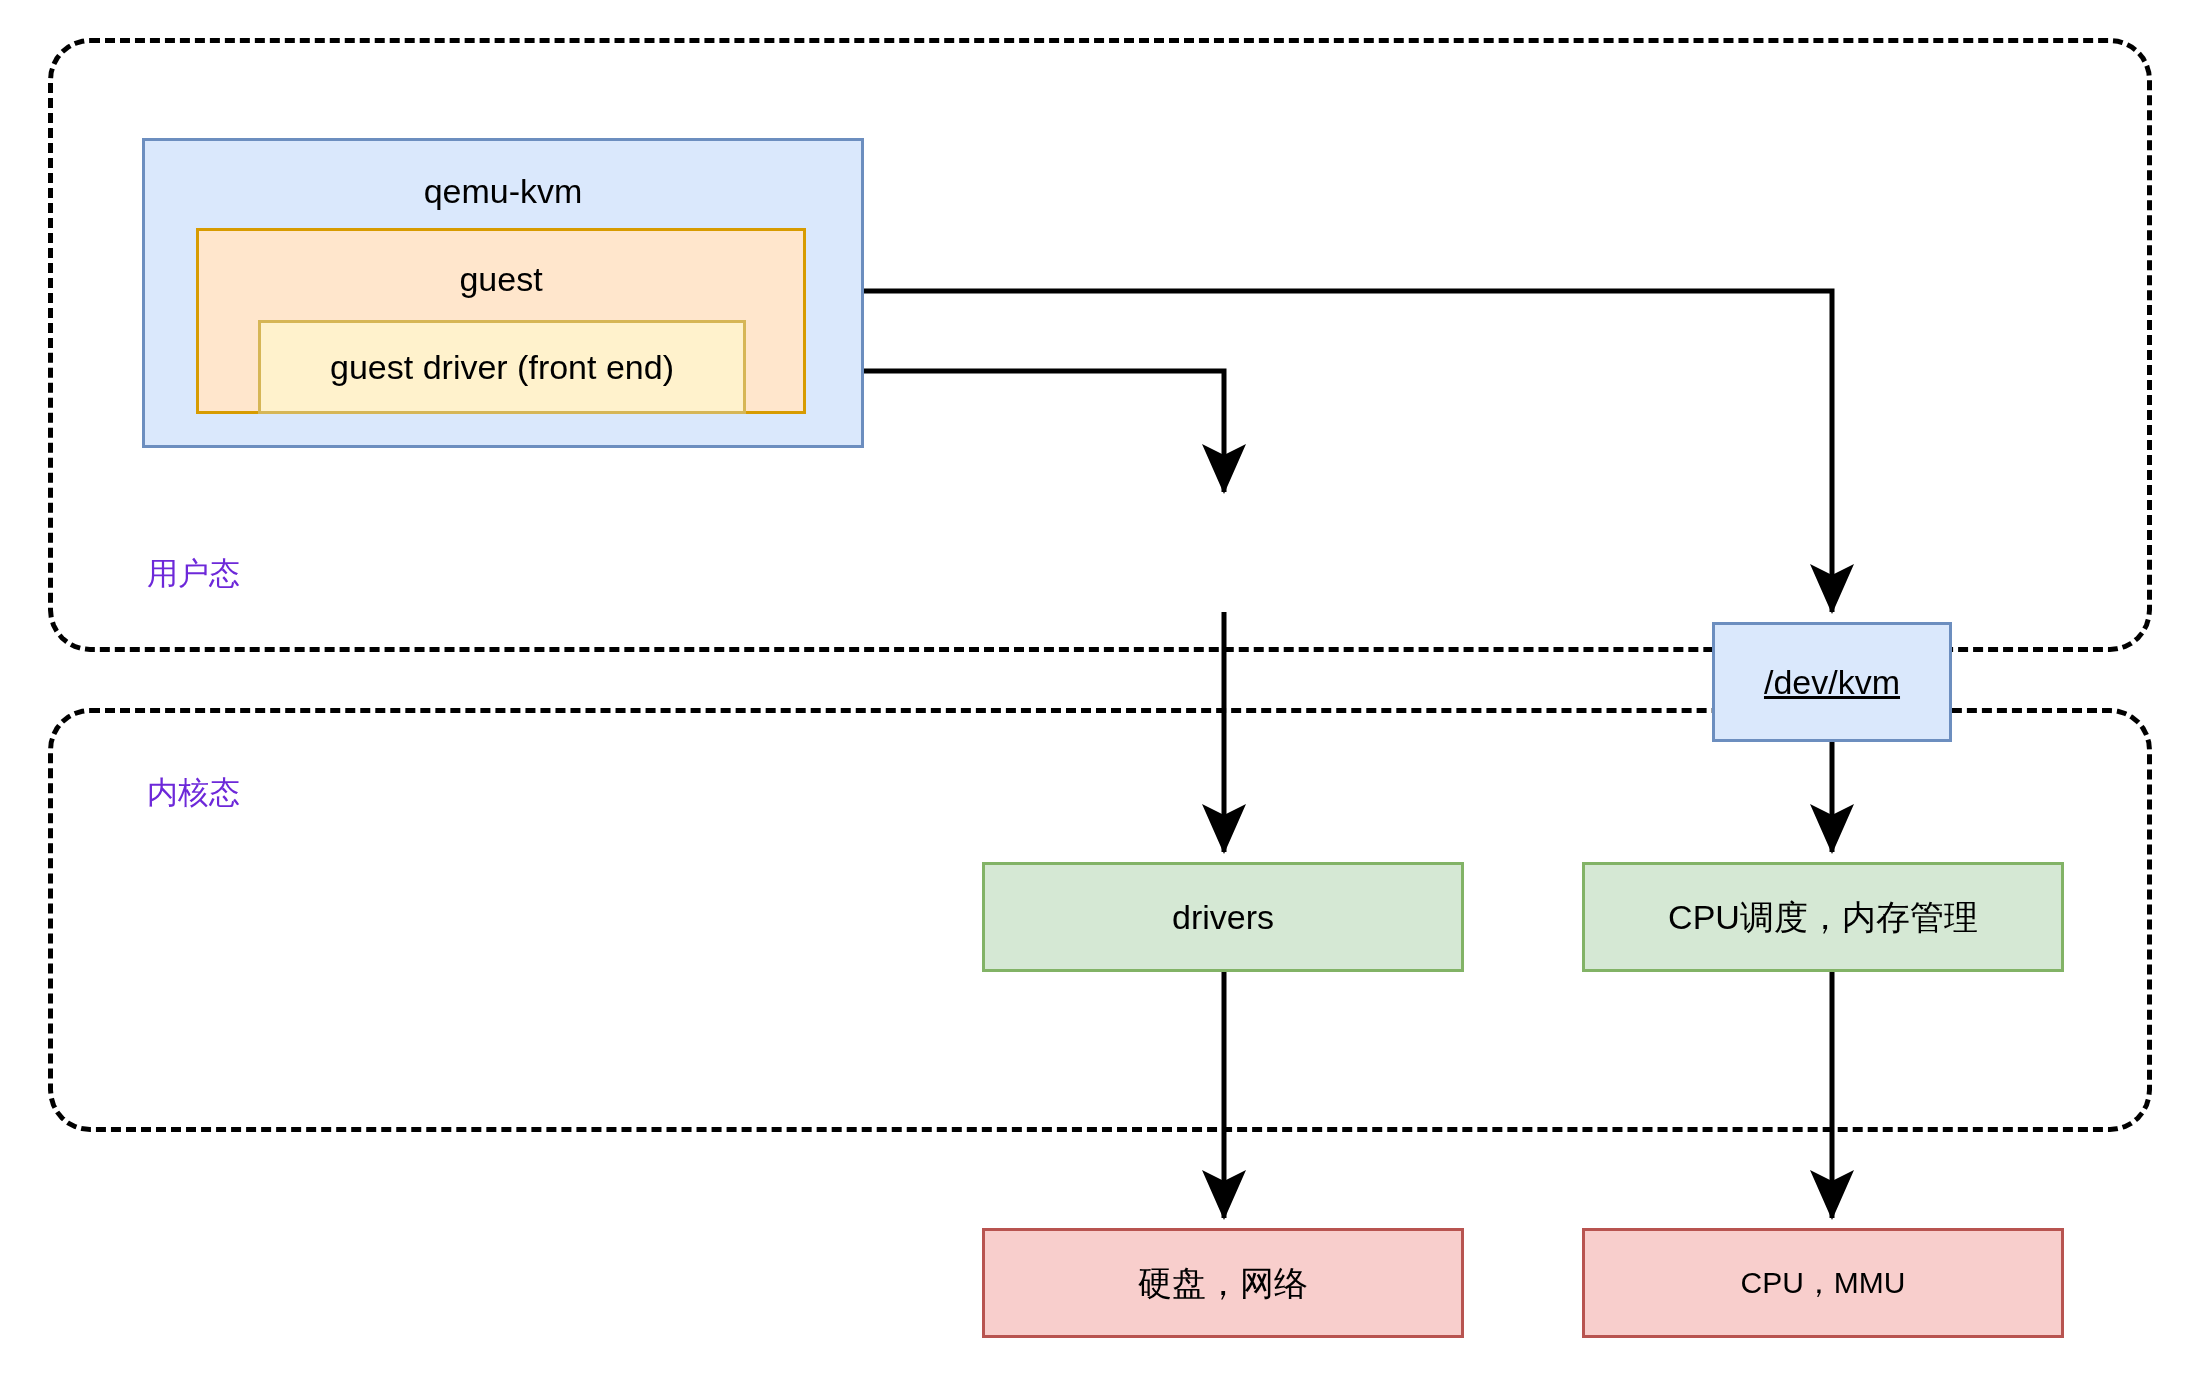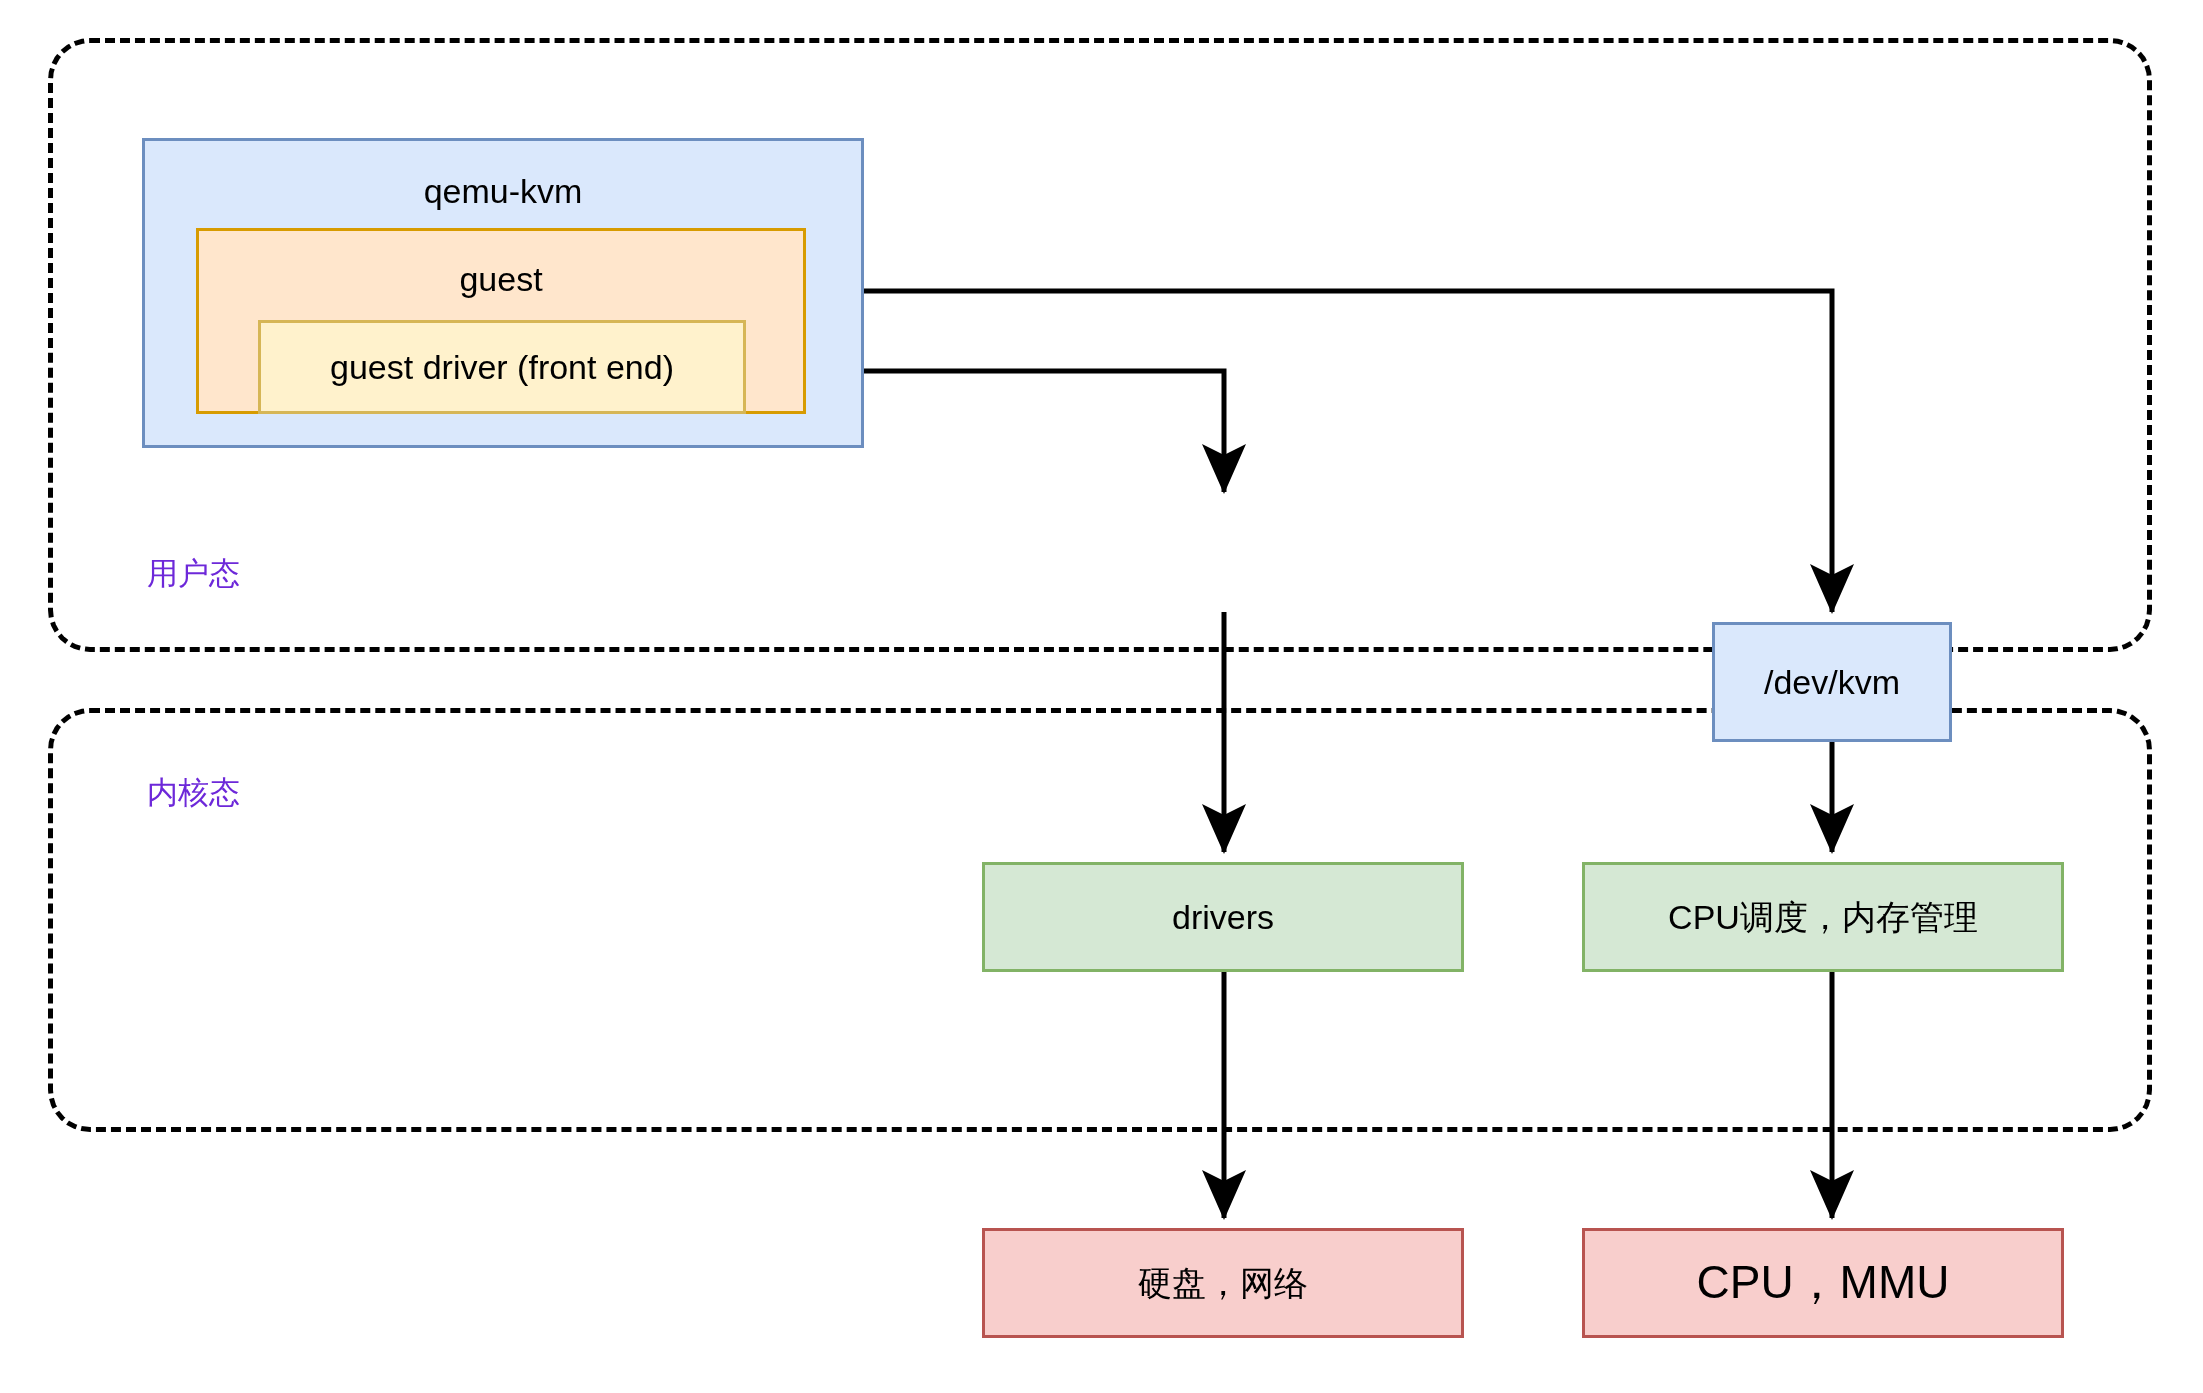--- a/index.html
+++ b/index.html
@@ -90,20 +90,21 @@
     left: 982px; top: 502px; width: 482px; height: 110px;
     background: #dae8fc;
     border: 3px solid #6c8ebf;
     font-size: 34px;
   }
   #box-dev-kvm {
     left: 1712px; top: 622px; width: 240px; height: 120px;
     background: #dae8fc;
     border: 3px solid #6c8ebf;
     font-size: 34px;
+    text-decoration: underline;
   }
 
   
   #box-drivers {
     left: 982px; top: 862px; width: 482px; height: 110px;
     background: #d5e8d4;
     border: 3px solid #82b366;
     font-size: 34px;
   }
   #box-cpu-sched {
@@ -117,21 +118,21 @@
   #box-disk-net {
     left: 982px; top: 1228px; width: 482px; height: 110px;
     background: #f8cecc;
     border: 3px solid #b85450;
     font-size: 34px;
   }
   #box-cpu-mmu {
     left: 1582px; top: 1228px; width: 482px; height: 110px;
     background: #f8cecc;
     border: 3px solid #b85450;
-    font-size: 46px;
+    font-size: 30px;
   }
 </style>
 </head>
 <body>
 
 <div id="canvas">
 
   <div class="zone" id="zone-user"></div>
   <div class="zone" id="zone-kernel"></div>
 

